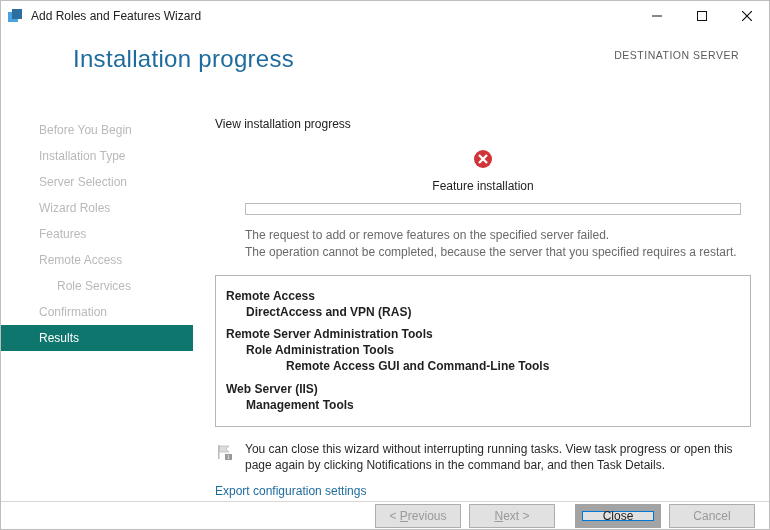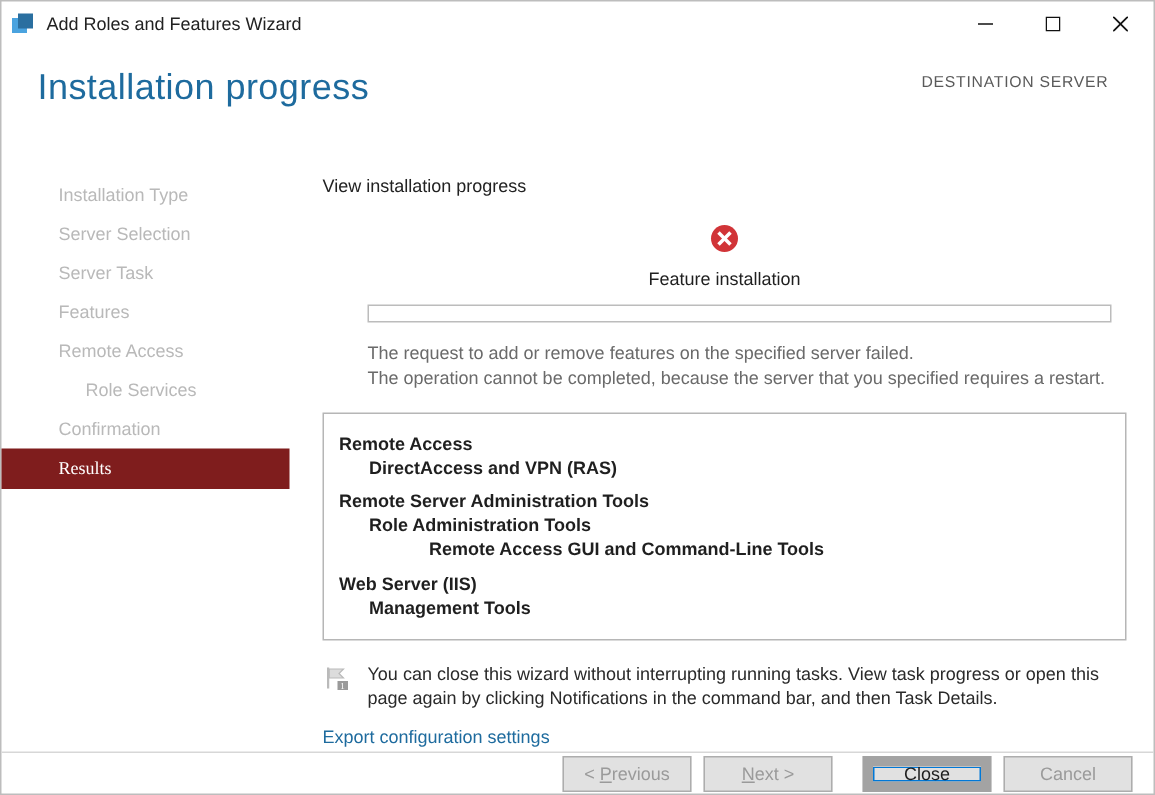--- a/index.html
+++ b/index.html
@@ -39,20 +39,21 @@
   .header-row {
     display:flex; align-items:flex-start;
     padding: 14px 30px 4px 24px;
   }
   .page-title {
     font-size: 24px;
     font-weight: 300;
     color: #1e6b9e;
     letter-spacing: 0.3px;
     white-space:nowrap;
+    margin-left:48px;
   }
   .dest-label {
     margin-left:auto; text-align:right;
     font-size:10.5px; color:#5a5a5a; letter-spacing:0.5px;
     padding-top:4px;
   }
   
   .body {
     display:flex;
     position:absolute;
@@ -63,23 +64,22 @@
     padding-top: 18px;
   }
   .step {
     padding: 6px 12px 6px 38px;
     font-size: 12px;
     color: #b9b9b9;
     white-space:nowrap;
   }
   .step.sub { padding-left: 56px; }
   .step.active {
-    background:#7f1d1d;
+    background:#0f766e;
     color:#fff;
-    font-family:Liberation Serif, serif;
   }
   .content {
     flex:1;
     padding: 18px 18px 0 22px;
     position:relative;
   }
   .section-label { font-size:12px; color:#222; margin-bottom:18px; }
   .status-row { display:flex; align-items:center; gap:10px; margin-bottom:10px;flex-direction:column;}
   .status-text { font-size:12px; }
   .err-icon { width:20px; height:20px; }
@@ -161,23 +161,24 @@
   </div>
 </div>
 
 <div class="header-row">
   <div class="page-title">Installation progress</div>
   <div class="dest-label">DESTINATION SERVER</div>
 </div>
 
 <div class="body">
   <div class="sidebar" id="sidebar">
+      <div class="step">Before You Begin</div>
       <div class="step">Installation Type</div>
       <div class="step">Server Selection</div>
-      <div class="step">Server Task</div>
+      <div class="step">Wizard Roles</div>
       <div class="step">Features</div>
       <div class="step">Remote Access</div>
       <div class="step sub">Role Services</div>
       <div class="step">Confirmation</div>
       <div class="step active">Results</div>
     </div>
   <div class="content">
     <div class="section-label">View installation progress</div>
     <div class="status-row">
       <span class="err-icon">

